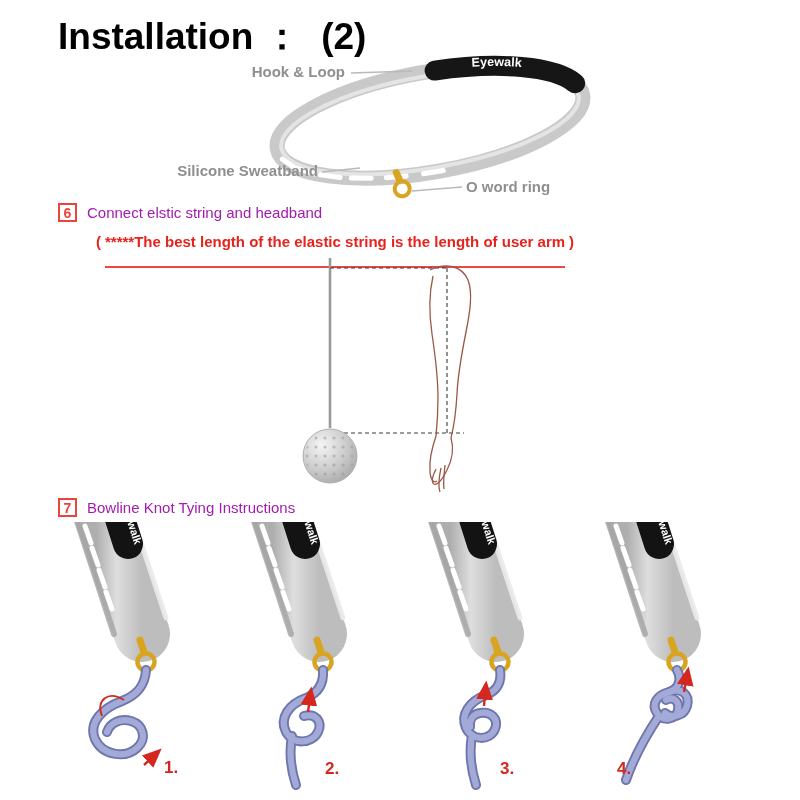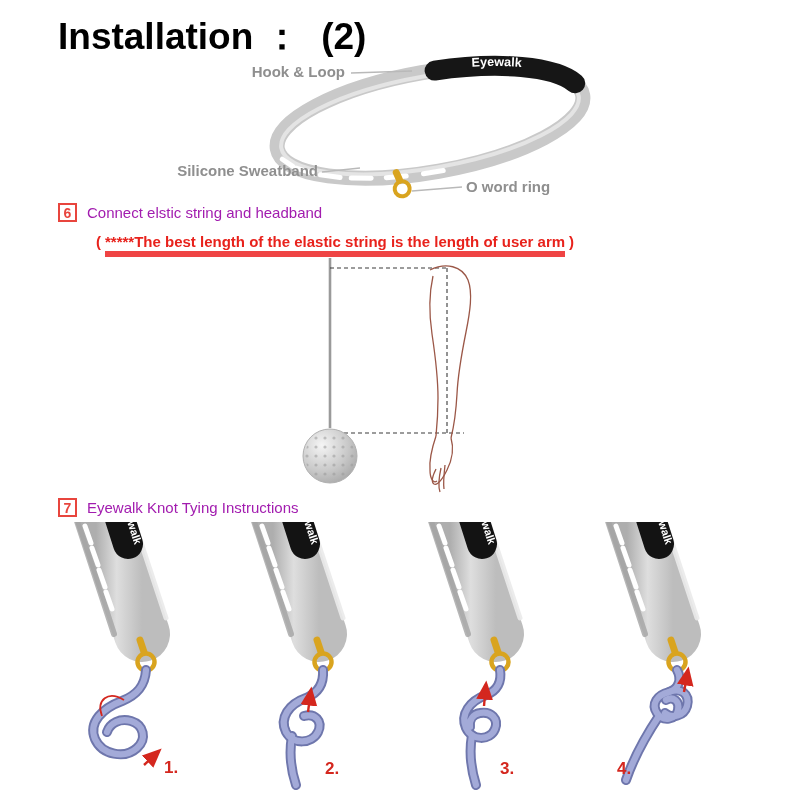--- a/index.html
+++ b/index.html
@@ -13,21 +13,21 @@
   .leader { stroke:#b9b9b9; stroke-width:1.4; }
 
   .step-row { position:absolute; display:flex; align-items:center; gap:10px; }
   .step-box { width:19px; height:19px; border:2px solid #e8453d; color:#e8453d;
               font-size:14px; font-weight:bold; display:flex; align-items:center;
               justify-content:center; line-height:1; }
   .step-text { font-size:15px; color:#a21caf; }
 
   .note { position:absolute; left:96px; top:233px; font-size:15px; font-weight:bold;
           color:#e8221c; white-space:nowrap; }
-  .note .u { border-bottom:6px solid #ef4444; padding-bottom:1px; margin:0 4px; display:inline-block; }
+  .note .u { border-bottom:2px solid #ef4444; padding-bottom:16px; margin:0 4px; display:inline-block; }
 
   .panels { position:absolute; left:52px; top:522px; display:flex; }
   .panel { width:177px; height:272px; }
 
   .rope-under { stroke:#6e76ac; stroke-width:10; fill:none; stroke-linecap:round; }
   .rope { stroke:#a3aad8; stroke-width:6.2; fill:none; stroke-linecap:round; }
   .redline { stroke:#d4271e; stroke-width:1.8; fill:none; }
   .arrow { stroke:#d4271e; stroke-width:2.4; fill:none; }
   .knum { fill:#d4271e; font-size:17px; font-weight:bold; }
   .slot { stroke:#ffffff; stroke-width:5; stroke-linecap:round; }
@@ -116,21 +116,21 @@
       <path class="armline" d="M 196 182 C 192 194, 189 206, 190 216 C 190 224, 193 230, 197 227"></path>
       <path class="armline" d="M 201 214 C 199 223, 198 232, 200 238"></path>
       <path class="armline" d="M 205 211 C 204 220, 203 229, 204 235"></path>
     </g>
   </svg>
 
   <div class="step-row" style="left:58px; top:498px;">
     <div class="step-box">
       <span>7</span>
     </div>
-    <span class="step-text">Eyewalk Knot Tying Instructions</span>
+    <span class="step-text">Bowline Knot Tying Instructions</span>
   </div>
 
   <div class="panels">
 
     <svg class="panel" viewBox="0 0 177 272">
       <defs>
         <linearGradient id="bandGrad2" x1="0" y1="0" x2="1" y2="0">
           <stop offset="0" stop-color="#aeaeae"></stop>
           <stop offset="0.45" stop-color="#dedede"></stop>
           <stop offset="1" stop-color="#bdbdbd"></stop>

